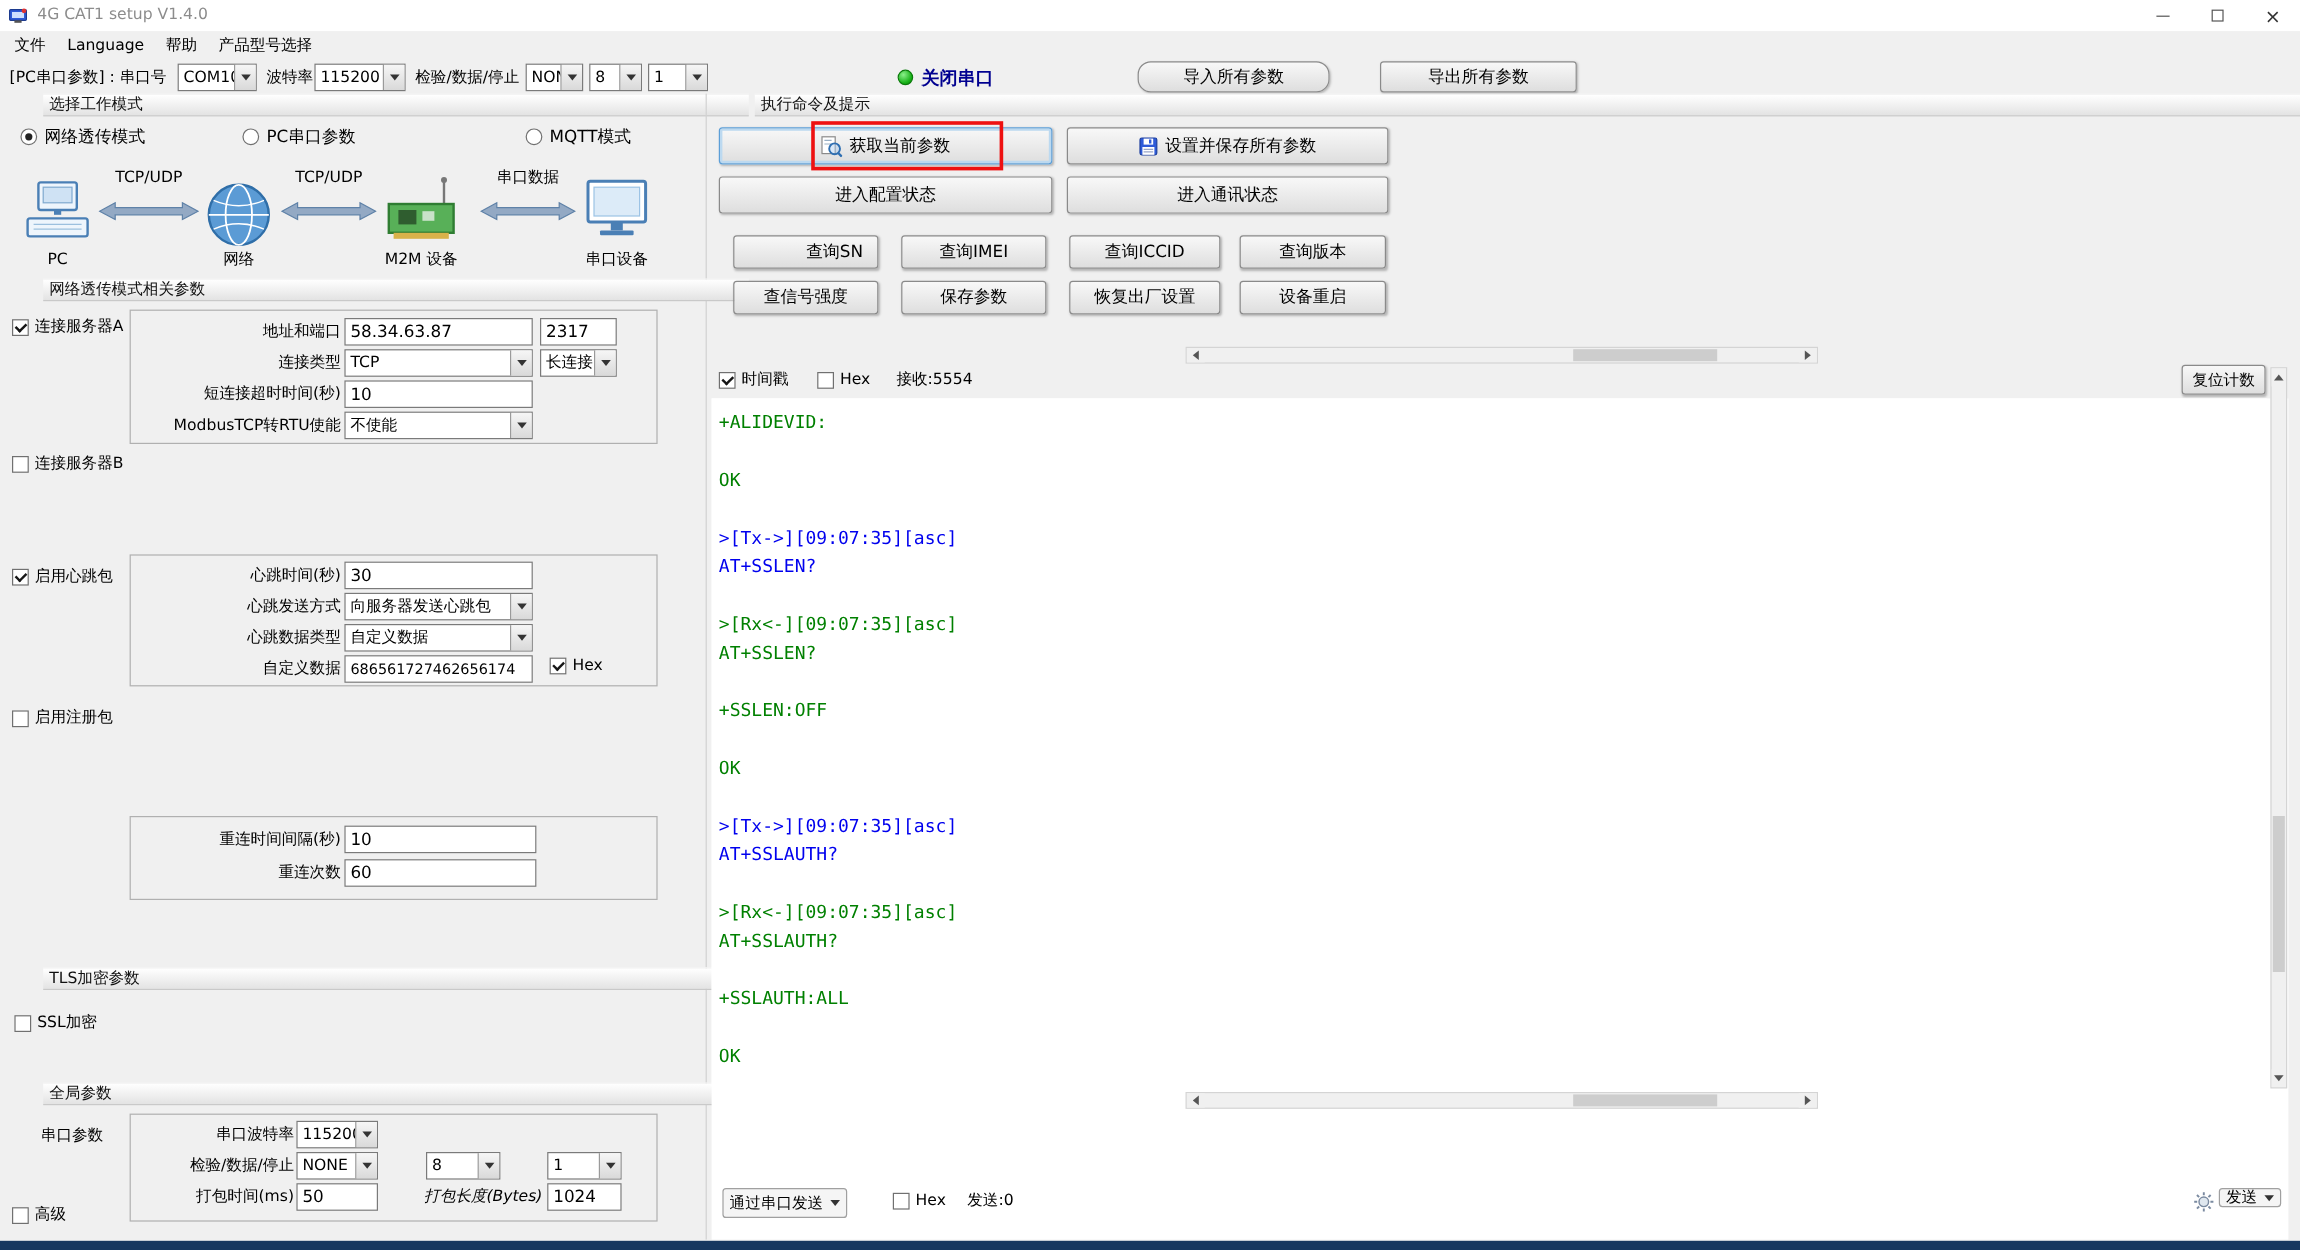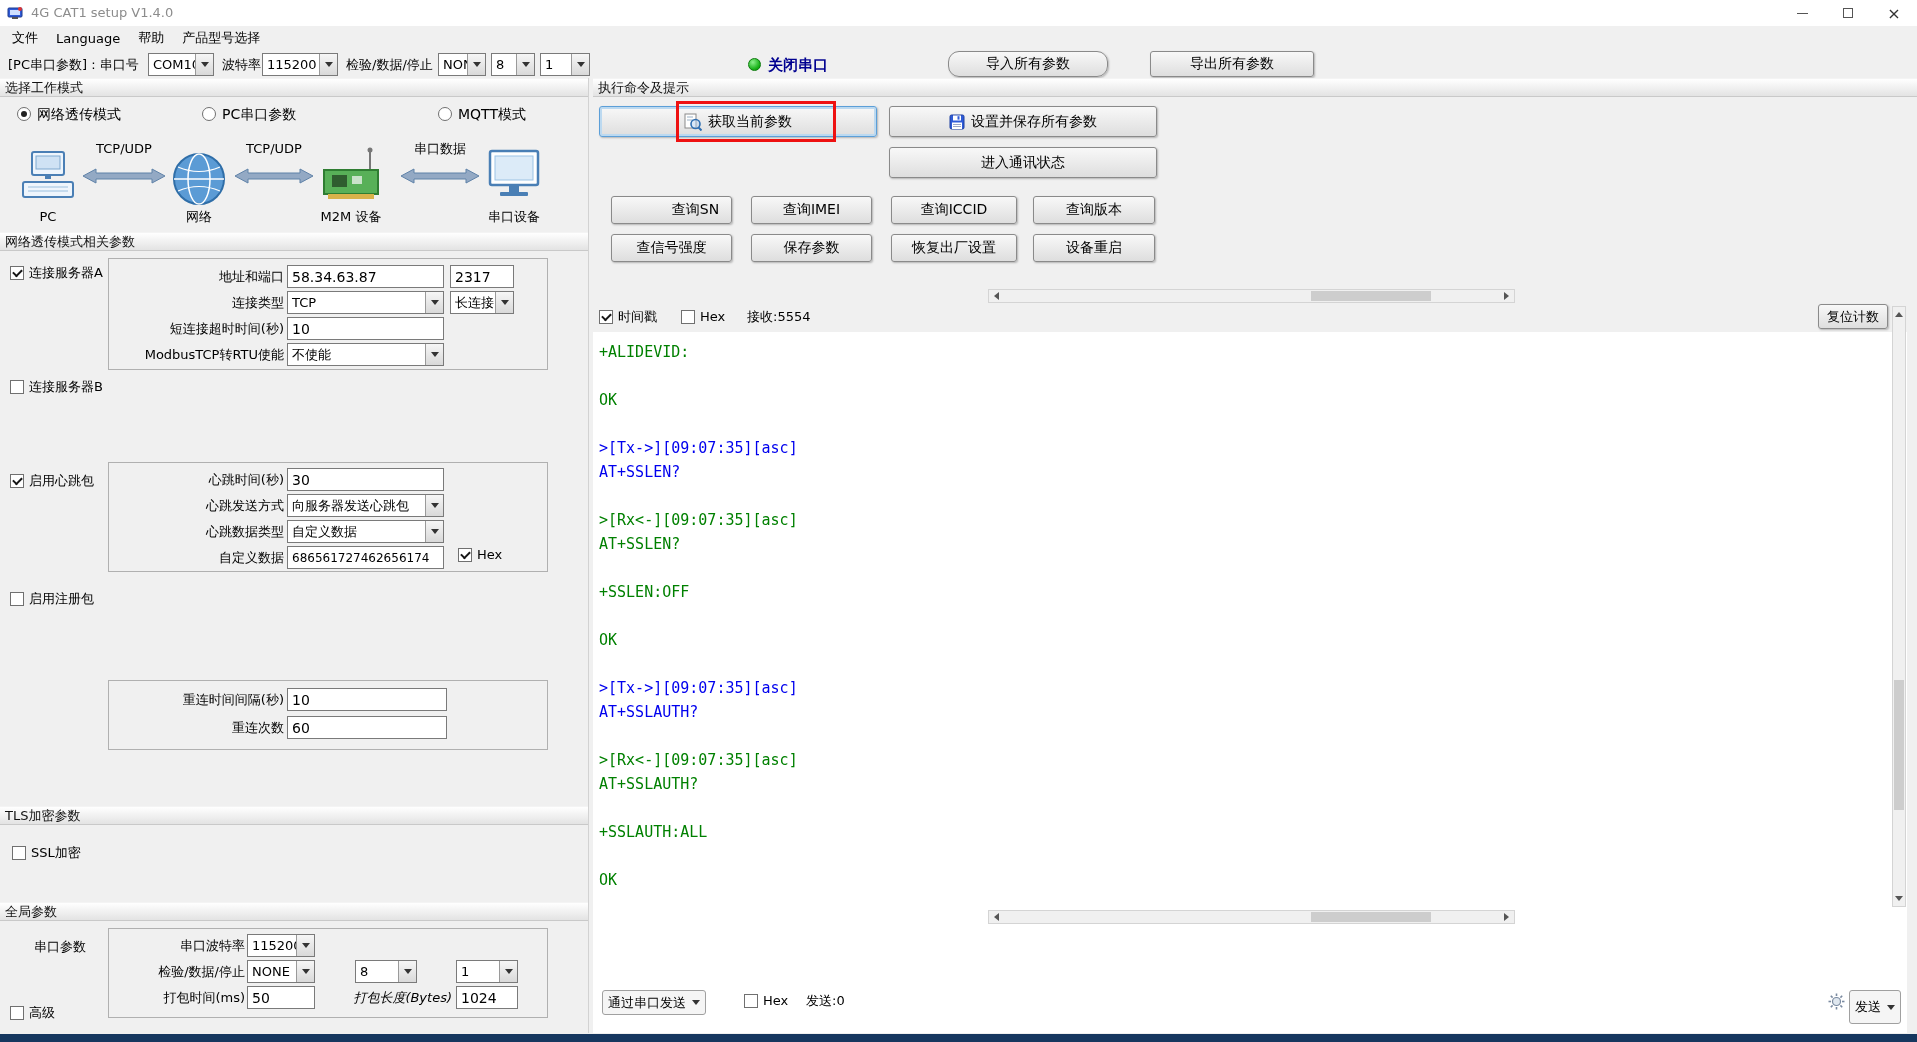--- a/index.html
+++ b/index.html
@@ -12,21 +12,21 @@
   .input { position:absolute; height:23px; border:1px solid #7a7a7a; background:#fff; font-family:"DejaVu Sans","Liberation Sans",sans-serif; font-size:14px; padding:0 4px; }
   .combo { position:absolute; height:23px; border:1px solid #7a7a7a; background:#fff; display:flex; align-items:stretch; }
   .combo-text { flex:1; padding:1px 4px; font-size:13px; line-height:19px; overflow:hidden; white-space:nowrap; }
   .combo-btn { width:18px; background:linear-gradient(#f6f6f6,#d9d9d9); border-left:1px solid #9a9a9a; display:flex; align-items:center; justify-content:center; }
   .tri-down { width:0; height:0; border-left:4px solid transparent; border-right:4px solid transparent; border-top:5px solid #333; }
   .tri-up   { width:0; height:0; border-left:4px solid transparent; border-right:4px solid transparent; border-bottom:5px solid #555; }
   .tri-left { width:0; height:0; border-top:4px solid transparent; border-bottom:4px solid transparent; border-right:5px solid #555; }
   .tri-right{ width:0; height:0; border-top:4px solid transparent; border-bottom:4px solid transparent; border-left:5px solid #555; }
   .btn { position:absolute; border:1px solid #8a8a8a; border-radius:3px; background:linear-gradient(#f8f8f8,#dedede); display:flex; align-items:center; justify-content:center; gap:6px; font-size:14px; box-shadow:1px 1px 2px rgba(0,0,0,0.25); }
   .btn.focused { border-color:#5c9fd8; box-shadow: inset 0 0 0 2px #bcd9f0, 1px 1px 2px rgba(0,0,0,0.25); }
-  .strip { position:absolute; height:19px; background:linear-gradient(#ffffff,#e3e3e3); border-top:1px solid #f4f4f4; border-bottom:1px solid #c9c9c9; font-size:13px; line-height:17px; padding-left:5px; color:#111; }
+  .strip { position:absolute; height:19px; background:linear-gradient(#ffffff,#e3e3e3); border-top:1px solid #f4f4f4; border-bottom:1px solid #c9c9c9; font-size:13px; line-height:17px; padding-left:5px; color:#111;margin-left:36px; }
   .groupbox { position:absolute; border:1px solid #b0b0b0; }
   .cb { position:absolute; width:14px; height:14px; background:#fff; border:1px solid #707070; }
   .cb.checked::after { content:""; position:absolute; left:2px; top:2px; width:7px; height:4px; border-left:2px solid #161616; border-bottom:2px solid #161616; transform:rotate(-45deg); }
   .radio { position:absolute; width:14px; height:14px; border-radius:50%; background:#fff; border:1px solid #707070; }
   .radio.checked::after { content:""; position:absolute; left:3px; top:3px; width:6px; height:6px; border-radius:50%; background:#222; }
   .log-line { white-space:pre; font-family:"DejaVu Sans Mono","Liberation Mono",monospace; font-size:15px; height:24px; line-height:24px; }
   .log-line.green { color:#008000; }
   .log-line.blue  { color:#0000ee; }
   .sb-h { position:absolute; height:14px; background:#f0f0f0; border:1px solid #d4d4d4; display:flex; }
   .sb-v { position:absolute; width:14px; background:#f0f0f0; border:1px solid #d4d4d4; display:flex; flex-direction:column; }
@@ -327,20 +327,23 @@
         <rect x="8.5" y="2.2" width="2" height="3.4" fill="#2e5bd8"></rect>
         <rect x="3" y="8.5" width="10" height="6.5" fill="#ffffff"></rect>
         <line x1="4" y1="10.5" x2="12" y2="10.5" stroke="#9aa6c8"></line>
         <line x1="4" y1="12.5" x2="12" y2="12.5" stroke="#9aa6c8"></line>
       </svg>
     </span>
     <span>设置并保存所有参数</span>
   </div>
   <div class="annotation" style="left:676px;top:101px;width:160px;height:41px;"></div>
 
+  <div class="btn" style="left:599px;top:147px;width:278px;height:31px;">
+    <span>进入配置状态</span>
+  </div>
   <div class="btn" style="left:889px;top:147px;width:268px;height:31px;">
     <span>进入通讯状态</span>
   </div>
 
   <div class="btn" style="left:611px;top:196px;width:121px;height:28px;padding-left:48px;">
     <span>查询SN</span>
   </div>
   <div class="btn" style="left:751px;top:196px;width:121px;height:28px;">
     <span>查询IMEI</span>
   </div>
@@ -450,20 +453,20 @@
           <line x1="8.5" y1="14" x2="8.5" y2="16.5"></line>
         <line x1="0.5" y1="8.5" x2="3" y2="8.5"></line>
           <line x1="14" y1="8.5" x2="16.5" y2="8.5"></line>
         <line x1="2.8" y1="2.8" x2="4.6" y2="4.6"></line>
           <line x1="12.4" y1="12.4" x2="14.2" y2="14.2"></line>
         <line x1="14.2" y1="2.8" x2="12.4" y2="4.6"></line>
           <line x1="4.6" y1="12.4" x2="2.8" y2="14.2"></line>
       </g>
     </svg>
   </span>
-  <div class="btn" style="left:1849px;top:990px;width:52px;height:34px;box-shadow:none;background:#f5f5f5;border-color:#a0a0a0;font-size:13px;">
+  <div class="btn" style="left:1849px;top:990px;width:52px;height:16px;box-shadow:none;background:#f5f5f5;border-color:#a0a0a0;font-size:13px;">
     <span>发送</span>
     <span class="tri-down"></span>
   </div>
 
   <div class="abs" style="left:0;top:1034px;width:1917px;height:8px;background:#16375f;"></div>
 
 </div>
 
 </body></html>

